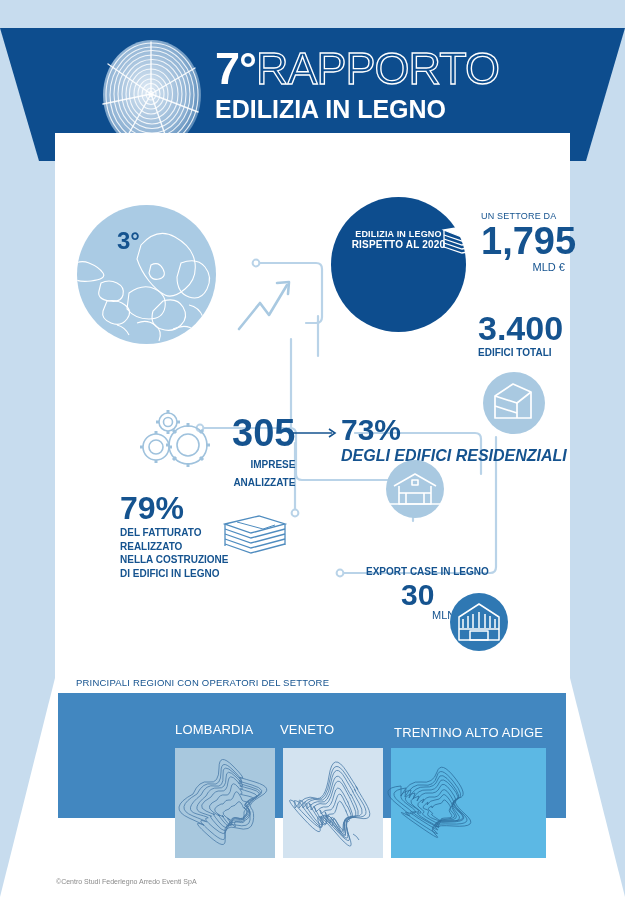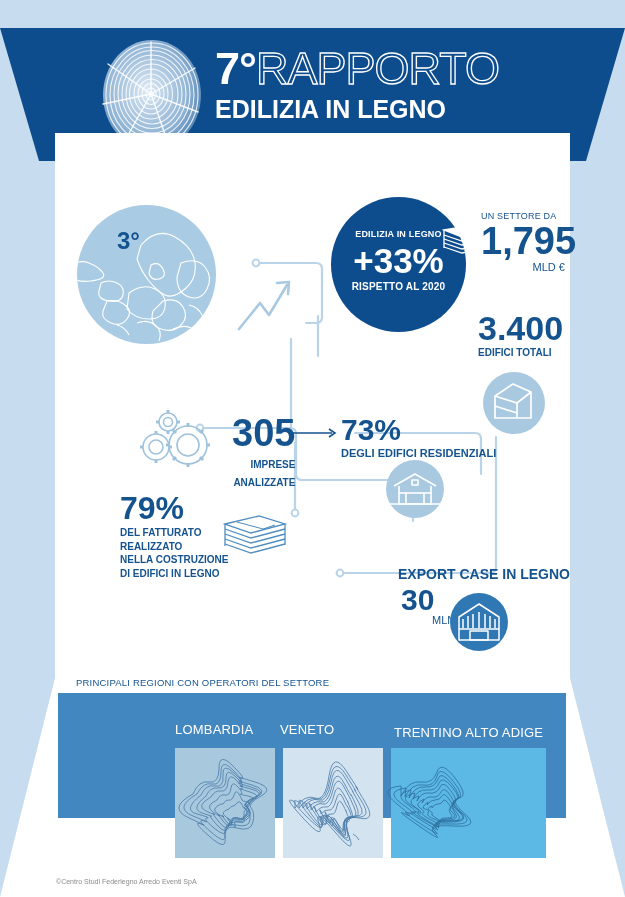--- a/index.html
+++ b/index.html
@@ -100,30 +100,30 @@
   }
 
   
   .imprese { position: absolute; left: 232px; top: 414px; text-align: right; }
   .imprese .val { font-size: 38px; font-weight: bold; color: #15538f; line-height: 38px; }
   .imprese .lbl { font-size: 10px; font-weight: bold; color: #15538f; line-height: 11px; margin-top: 7px;}
 
   
   .res { position: absolute; left: 341px; top: 414px; }
   .res .val { font-size: 30px; font-weight: bold; color: #15538f; line-height: 32px; }
-  .res .lbl { font-size: 11px; font-weight: bold; color: #15538f; margin-top: 1px; }
+  .res .lbl { font-size: 16px; font-weight: bold; color: #15538f; margin-top: 1px; font-style: italic; }
 
   
   .fatt { position: absolute; left: 120px; top: 491px; width: 150px;}
   .fatt .val { font-size: 32px; font-weight: bold; color: #15538f; line-height: 34px;}
   .fatt .lbl { font-size: 10px; font-weight: bold; color: #15538f; line-height: 11.5px; margin-top: 2px;}
 
   
   .exp { position: absolute; left: 366px; top: 566px; }
-  .exp .lbl { font-size: 14px; font-weight: bold; color: #15538f; margin-left: 32px; }
+  .exp .lbl { font-size: 10px; font-weight: bold; color: #15538f; }
   .exp .val { font-size: 30px; font-weight: bold; color: #15538f; line-height: 32px; margin-top: 2px; margin-left: 35px;}
   .exp .unit { font-size: 11px; color: #15538f; margin-left: 66px; margin-top: -2px;}
 
   
   .reg-title {
     position: absolute; left: 76px; top: 677px;
     font-size: 9.5px; font-weight: normal; color: #15538f; letter-spacing: .2px;
   }
   .reg-band {
     position: absolute; left: 58px; top: 693px; width: 508px; height: 125px;
@@ -246,21 +246,20 @@
         <path d="M112,100 q10,2 14,12"></path>
         <path d="M74,60 q8,-4 12,4 t-4,10 -10,-6z"></path>
       </g>
     </svg>
     <div class="europe-label">3°</div>
   </div>
 
 
   <div class="dark-circle">
     <div class="dc-top">EDILIZIA IN LEGNO</div>
-    <div class="dc-mid">+33%</div>
     <div class="dc-bot">RISPETTO AL 2020</div>
   </div>
   <svg style="position:absolute;left:440px;top:222px" width="56" height="40">
     <g fill="none" stroke="#ffffff" stroke-width="1.3">
       <path d="M4,8 L34,3 L52,9 L22,15 Z" fill="#ffffff"></path>
       <path d="M4,13 L22,19 L52,13"></path>
       <path d="M4,17 L22,23 L52,17"></path>
       <path d="M4,21 L22,27 L52,21"></path>
       <path d="M4,25 L22,31 L52,25"></path>
       <path d="M4,8 v18"></path>

